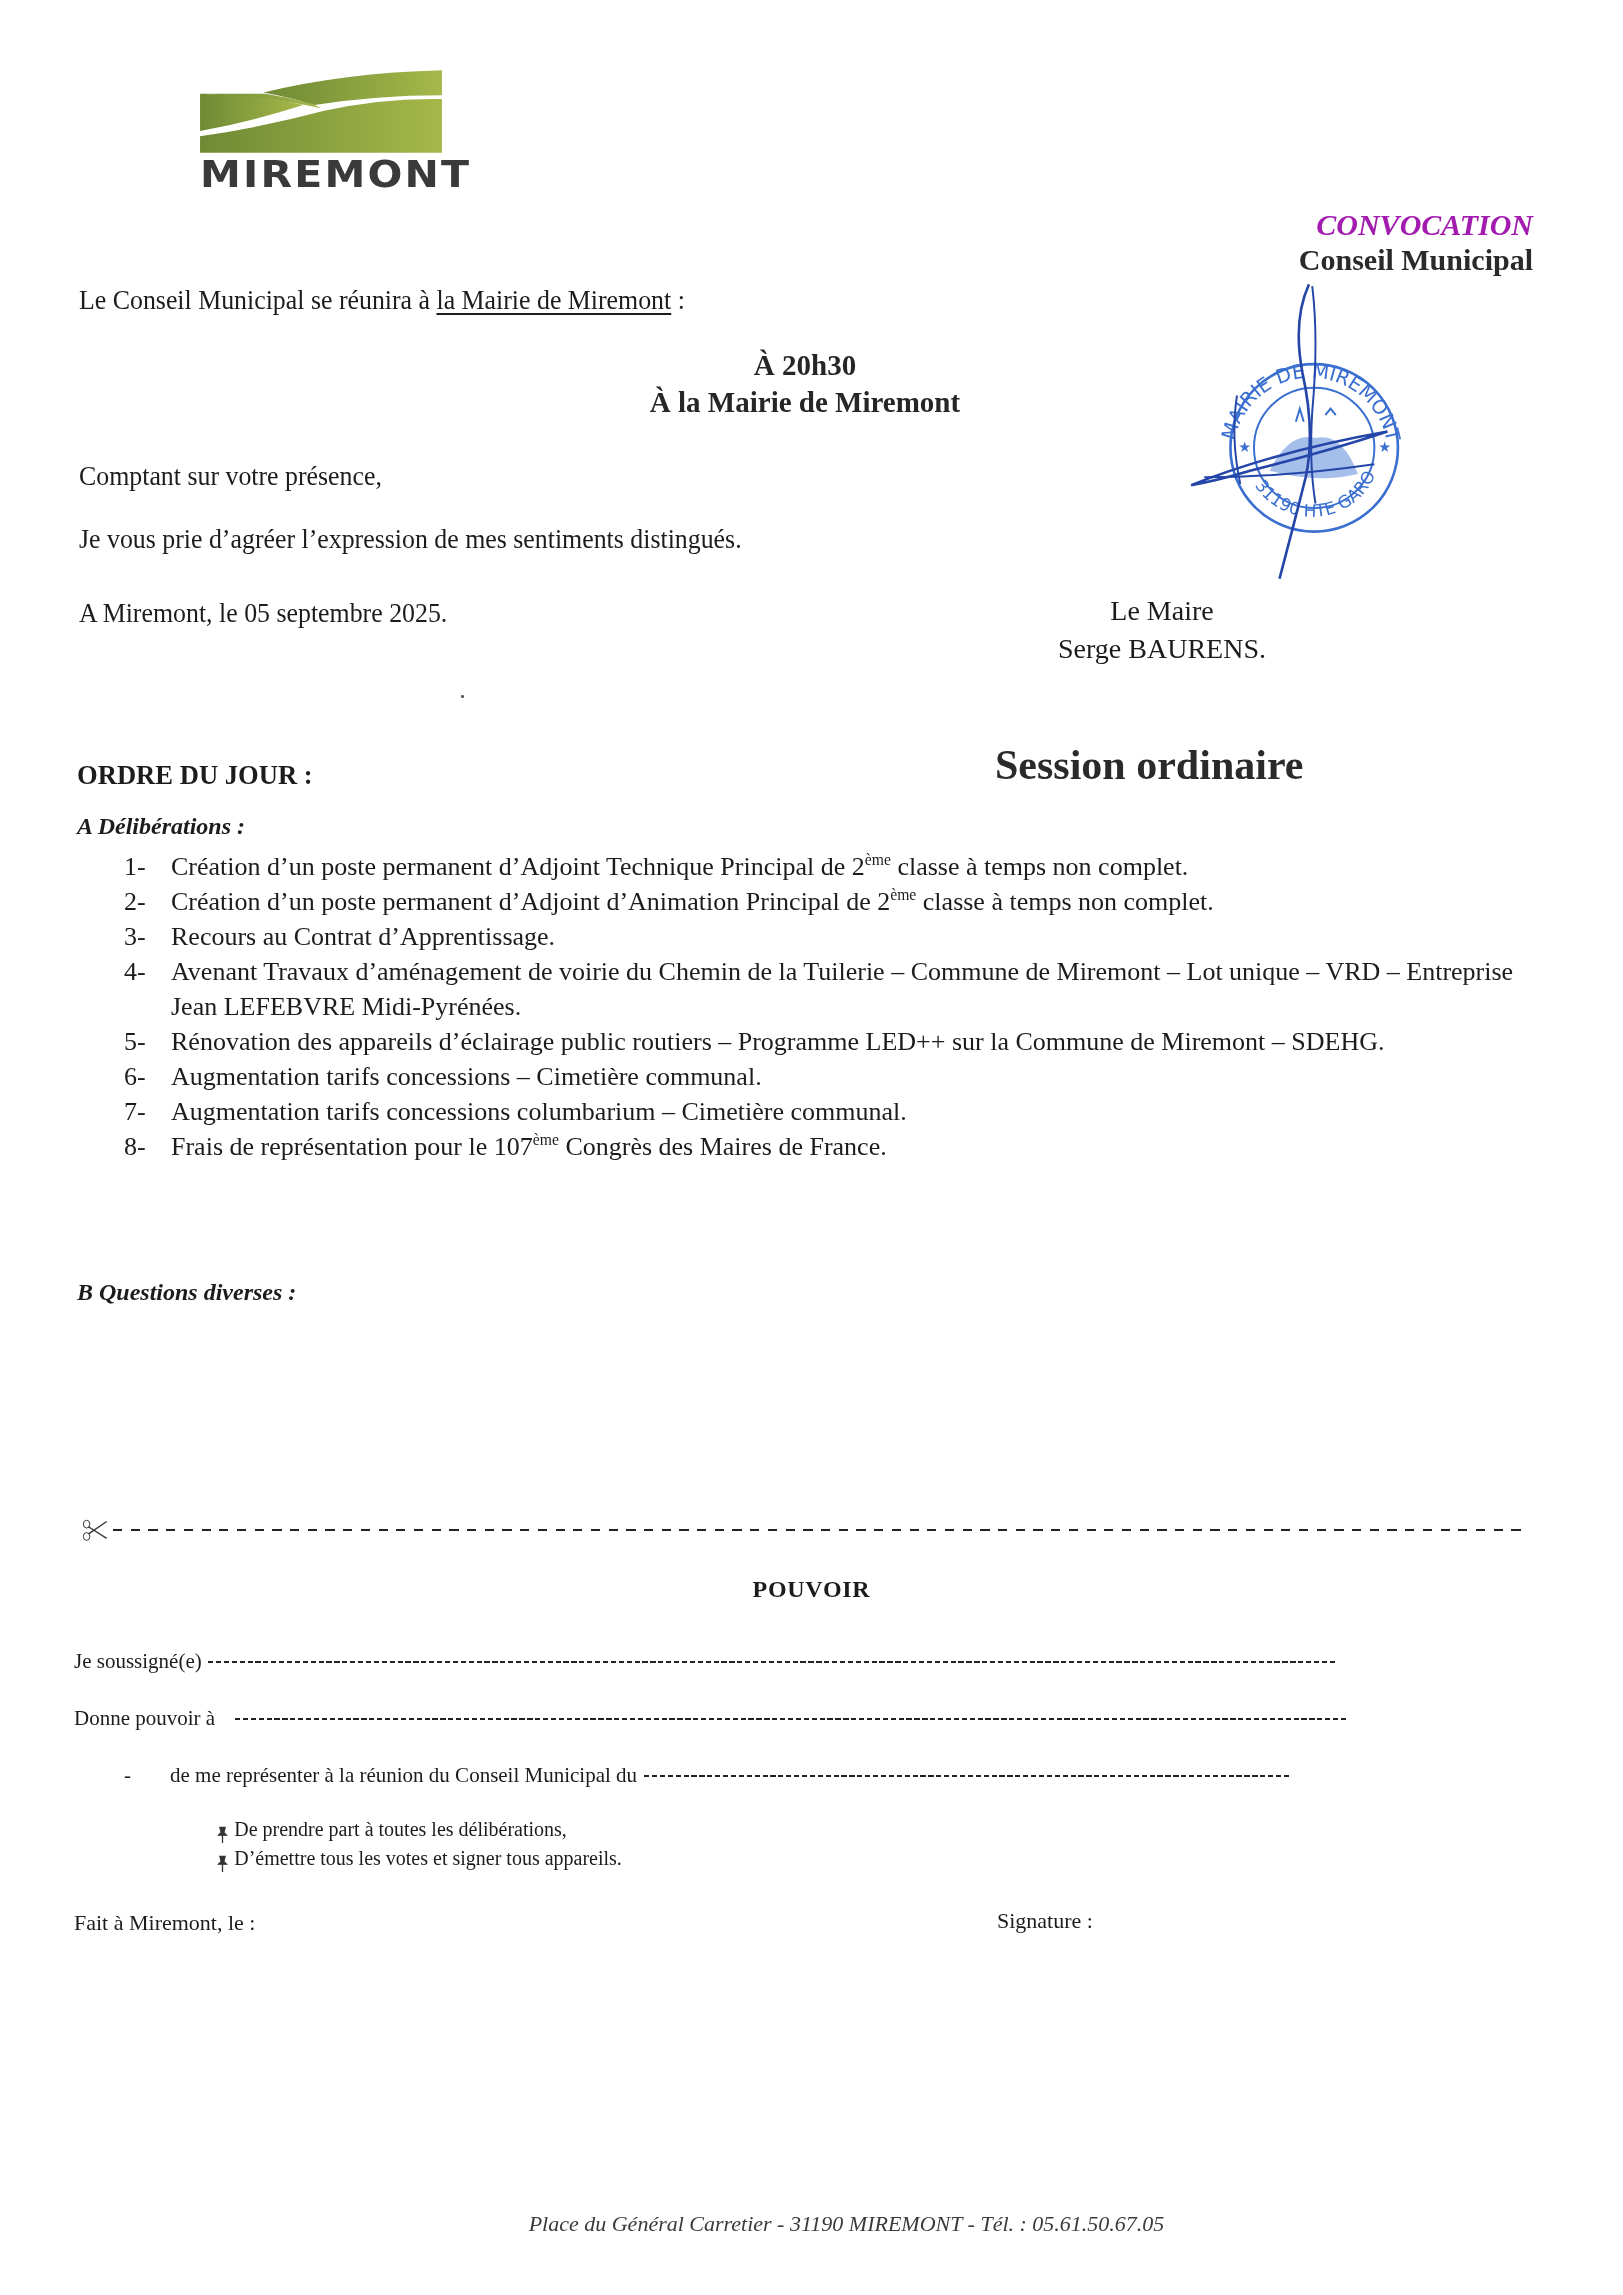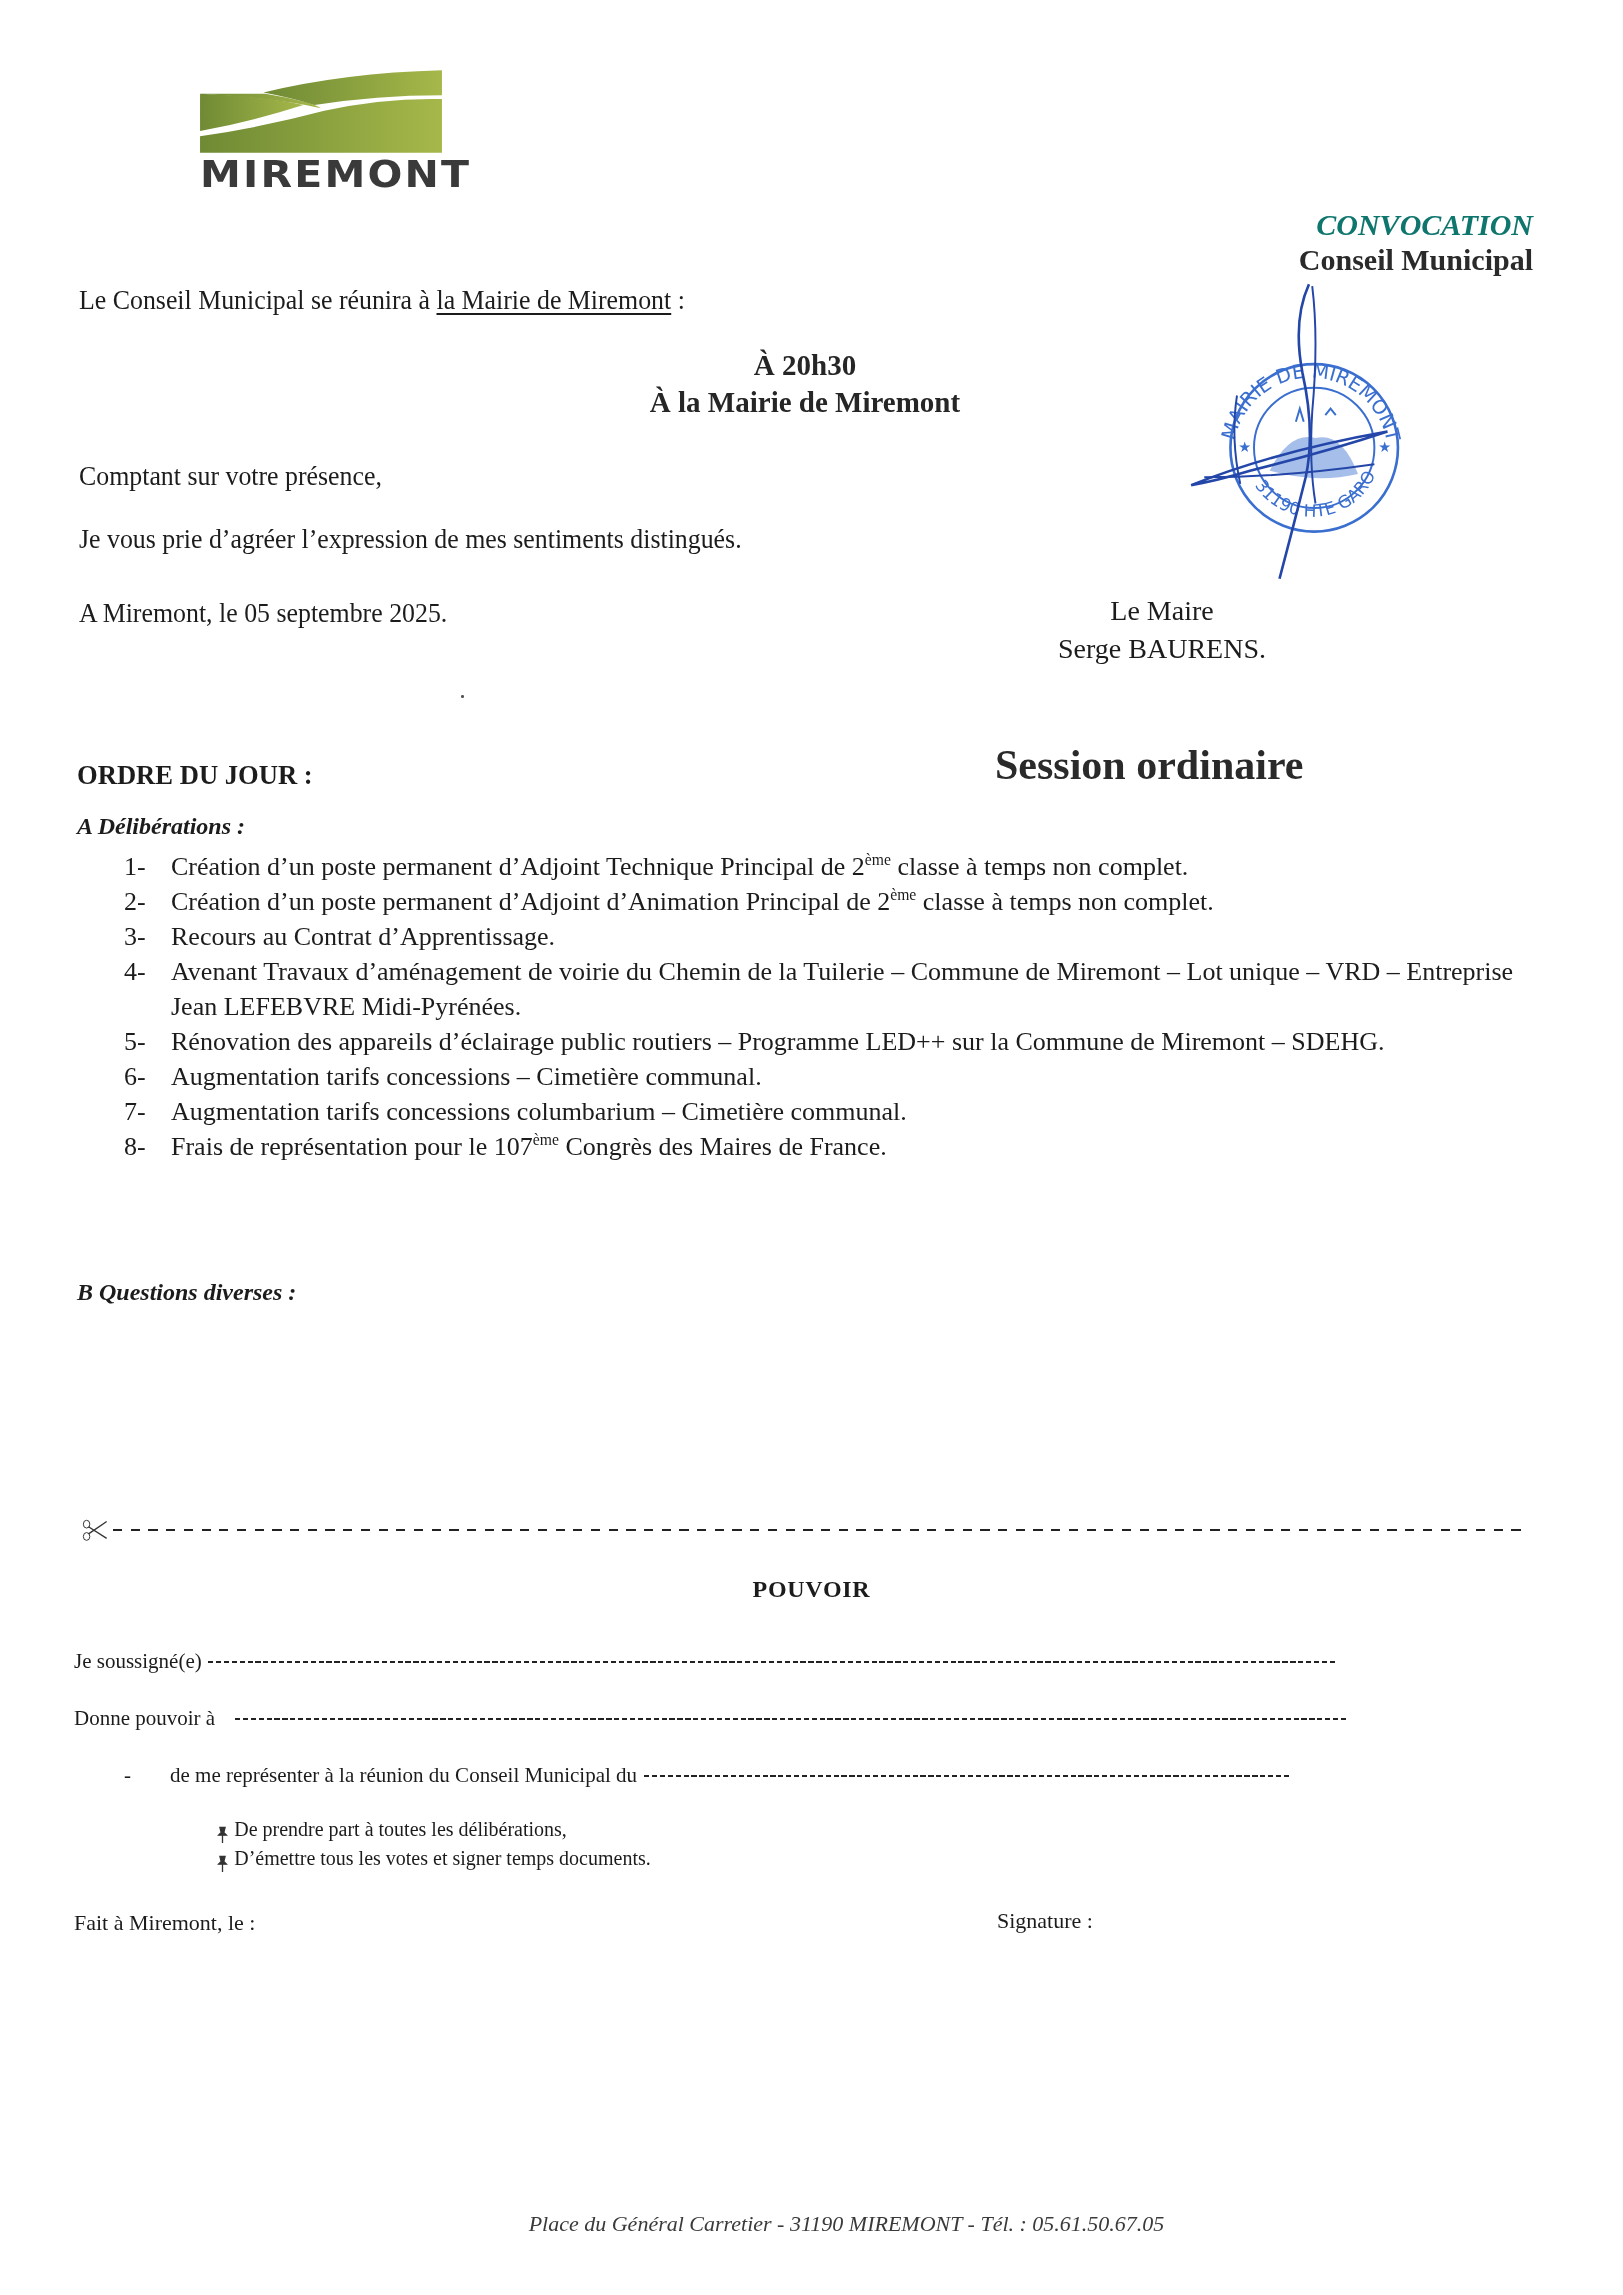--- a/index.html
+++ b/index.html
@@ -19,21 +19,21 @@
       position: absolute; left: 0; top: 86px; width: 242px;
       font-family: "DejaVu Sans", "Liberation Sans", sans-serif;
       font-weight: bold; font-size: 38px; letter-spacing: 2px;
       color: #3a3a3a; text-align: center; line-height: 1;
       transform: scaleX(1.08); transform-origin: left center;
     }
 
     
     .convocation {
       right: 90px; top: 208px; text-align: right;
-      font-style: italic; font-weight: bold; font-size: 30px; color: #0f766e;
+      font-style: italic; font-weight: bold; font-size: 30px; color: #a21caf;
     }
     .conseil-title {
       right: 90px; top: 243px; text-align: right;
       font-weight: bold; font-size: 30px; color: #2a2a2a;
     }
 
     
     .stamp { left: 1178px; top: 281px; width: 275px; height: 301px; }
 
     
@@ -254,21 +254,21 @@
   <li>
     <svg class="pin" viewBox="0 0 20 28">
       <path d="M6 2 L14 2 L12 10 L16 14 L4 14 L8 10 Z M10 14 L10 26" stroke="#333" stroke-width="2" fill="#333"></path>
     </svg>
     <span>De prendre part à toutes les délibérations,</span>
   </li>
   <li>
     <svg class="pin" viewBox="0 0 20 28">
       <path d="M6 2 L14 2 L12 10 L16 14 L4 14 L8 10 Z M10 14 L10 26" stroke="#333" stroke-width="2" fill="#333"></path>
     </svg>
-    <span>D’émettre tous les votes et signer temps documents.</span>
+    <span>D’émettre tous les votes et signer tous appareils.</span>
   </li>
 </ul>
 
 <div class="abs fait">Fait à Miremont, le :</div>
 <div class="abs signature">Signature :</div>
 
 <div class="abs footer">Place du Général Carretier - 31190 MIREMONT - Tél. : 05.61.50.67.05</div>
 
 
 </body></html>

